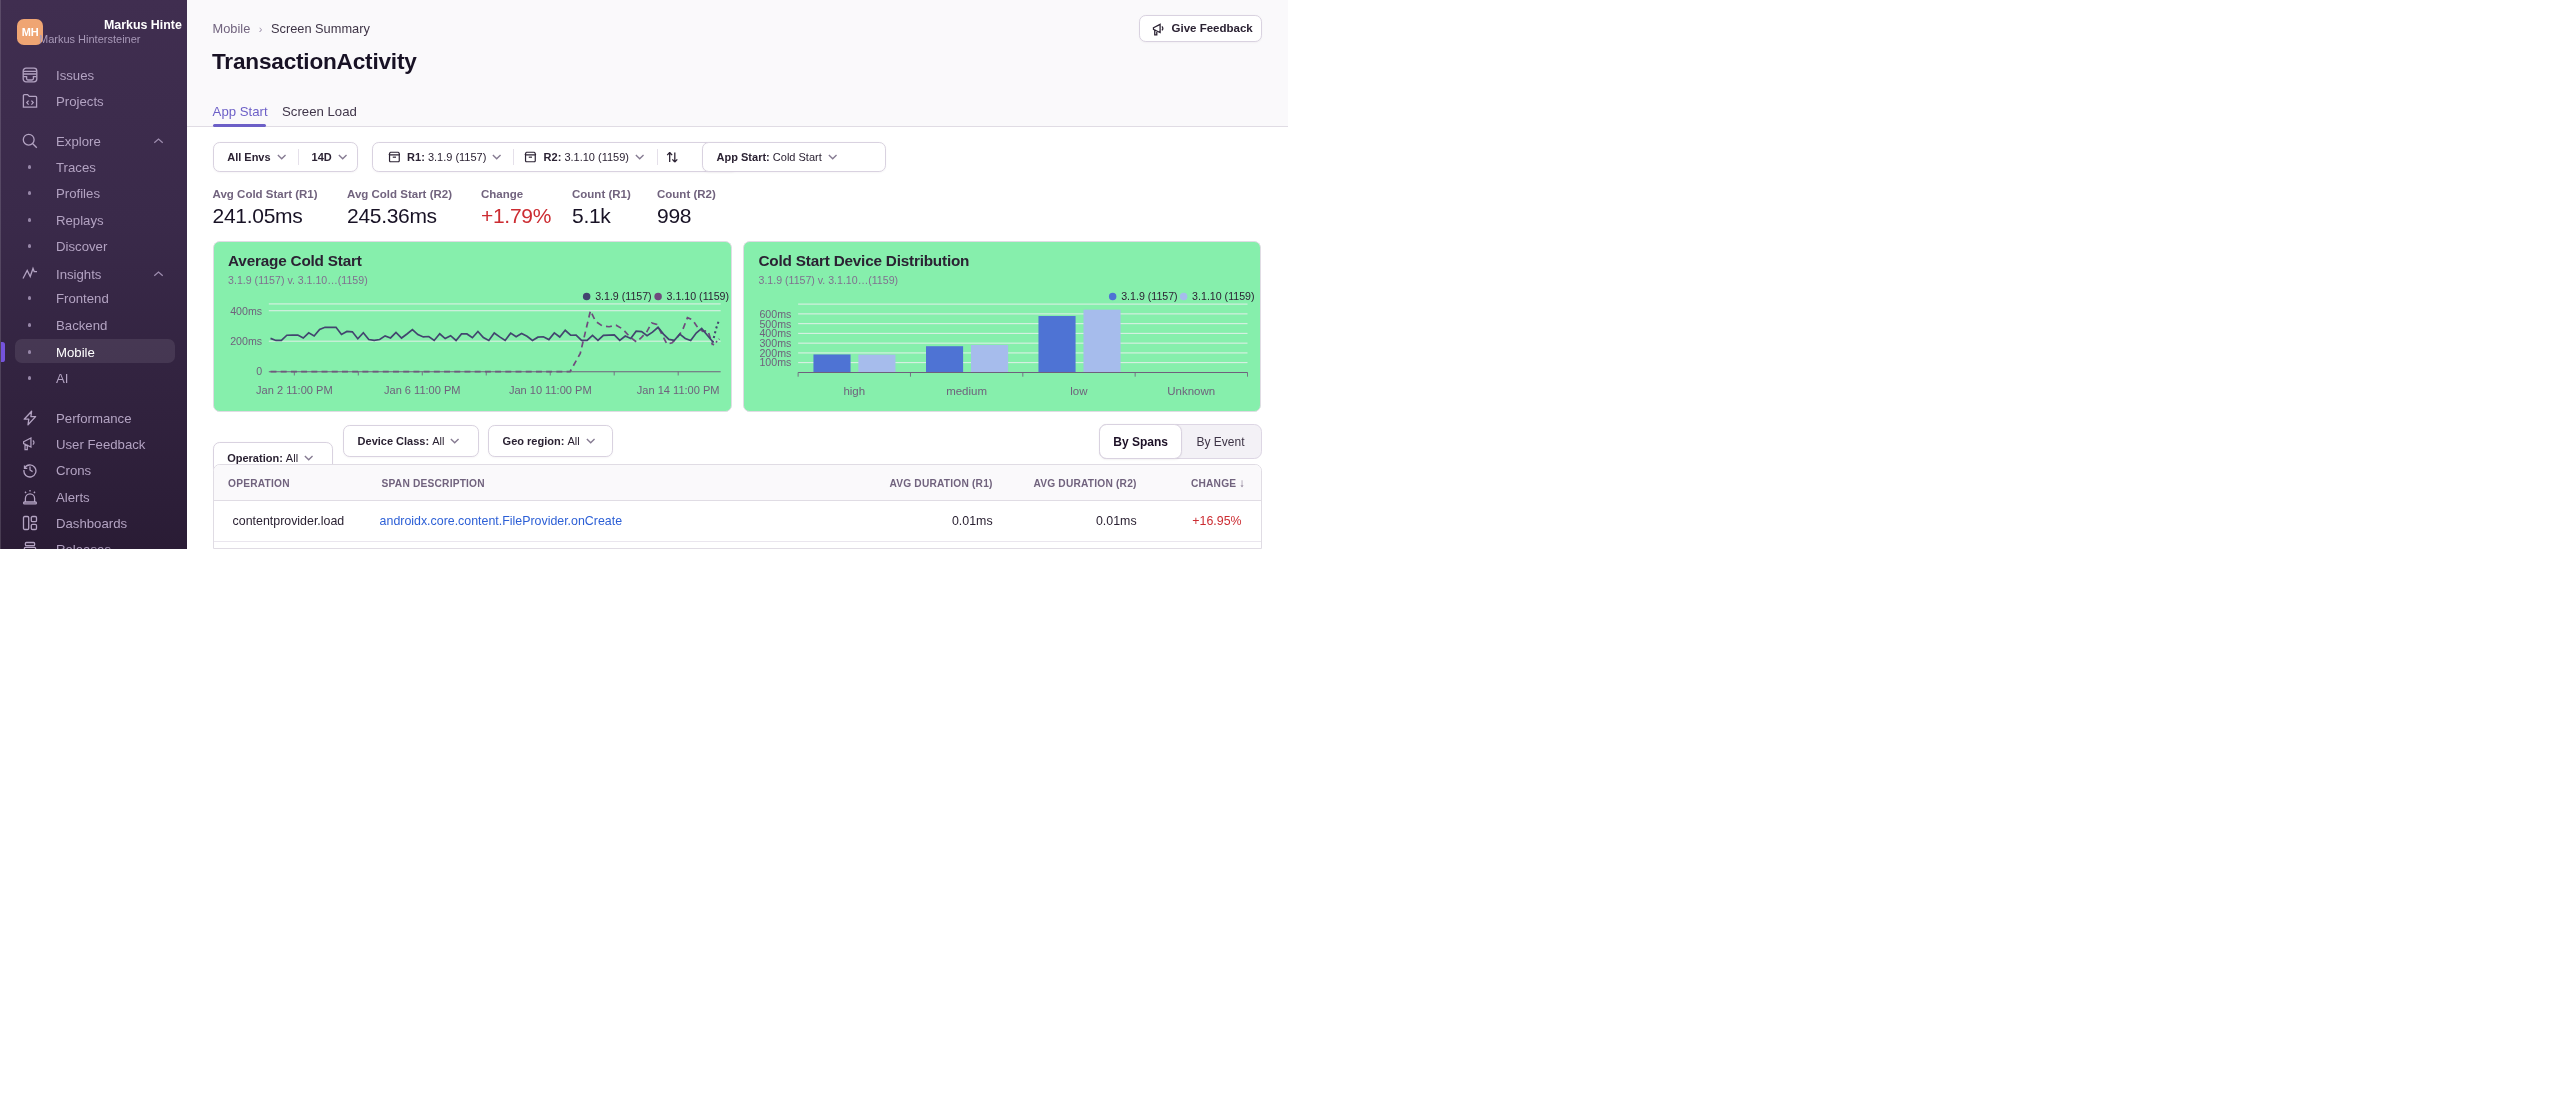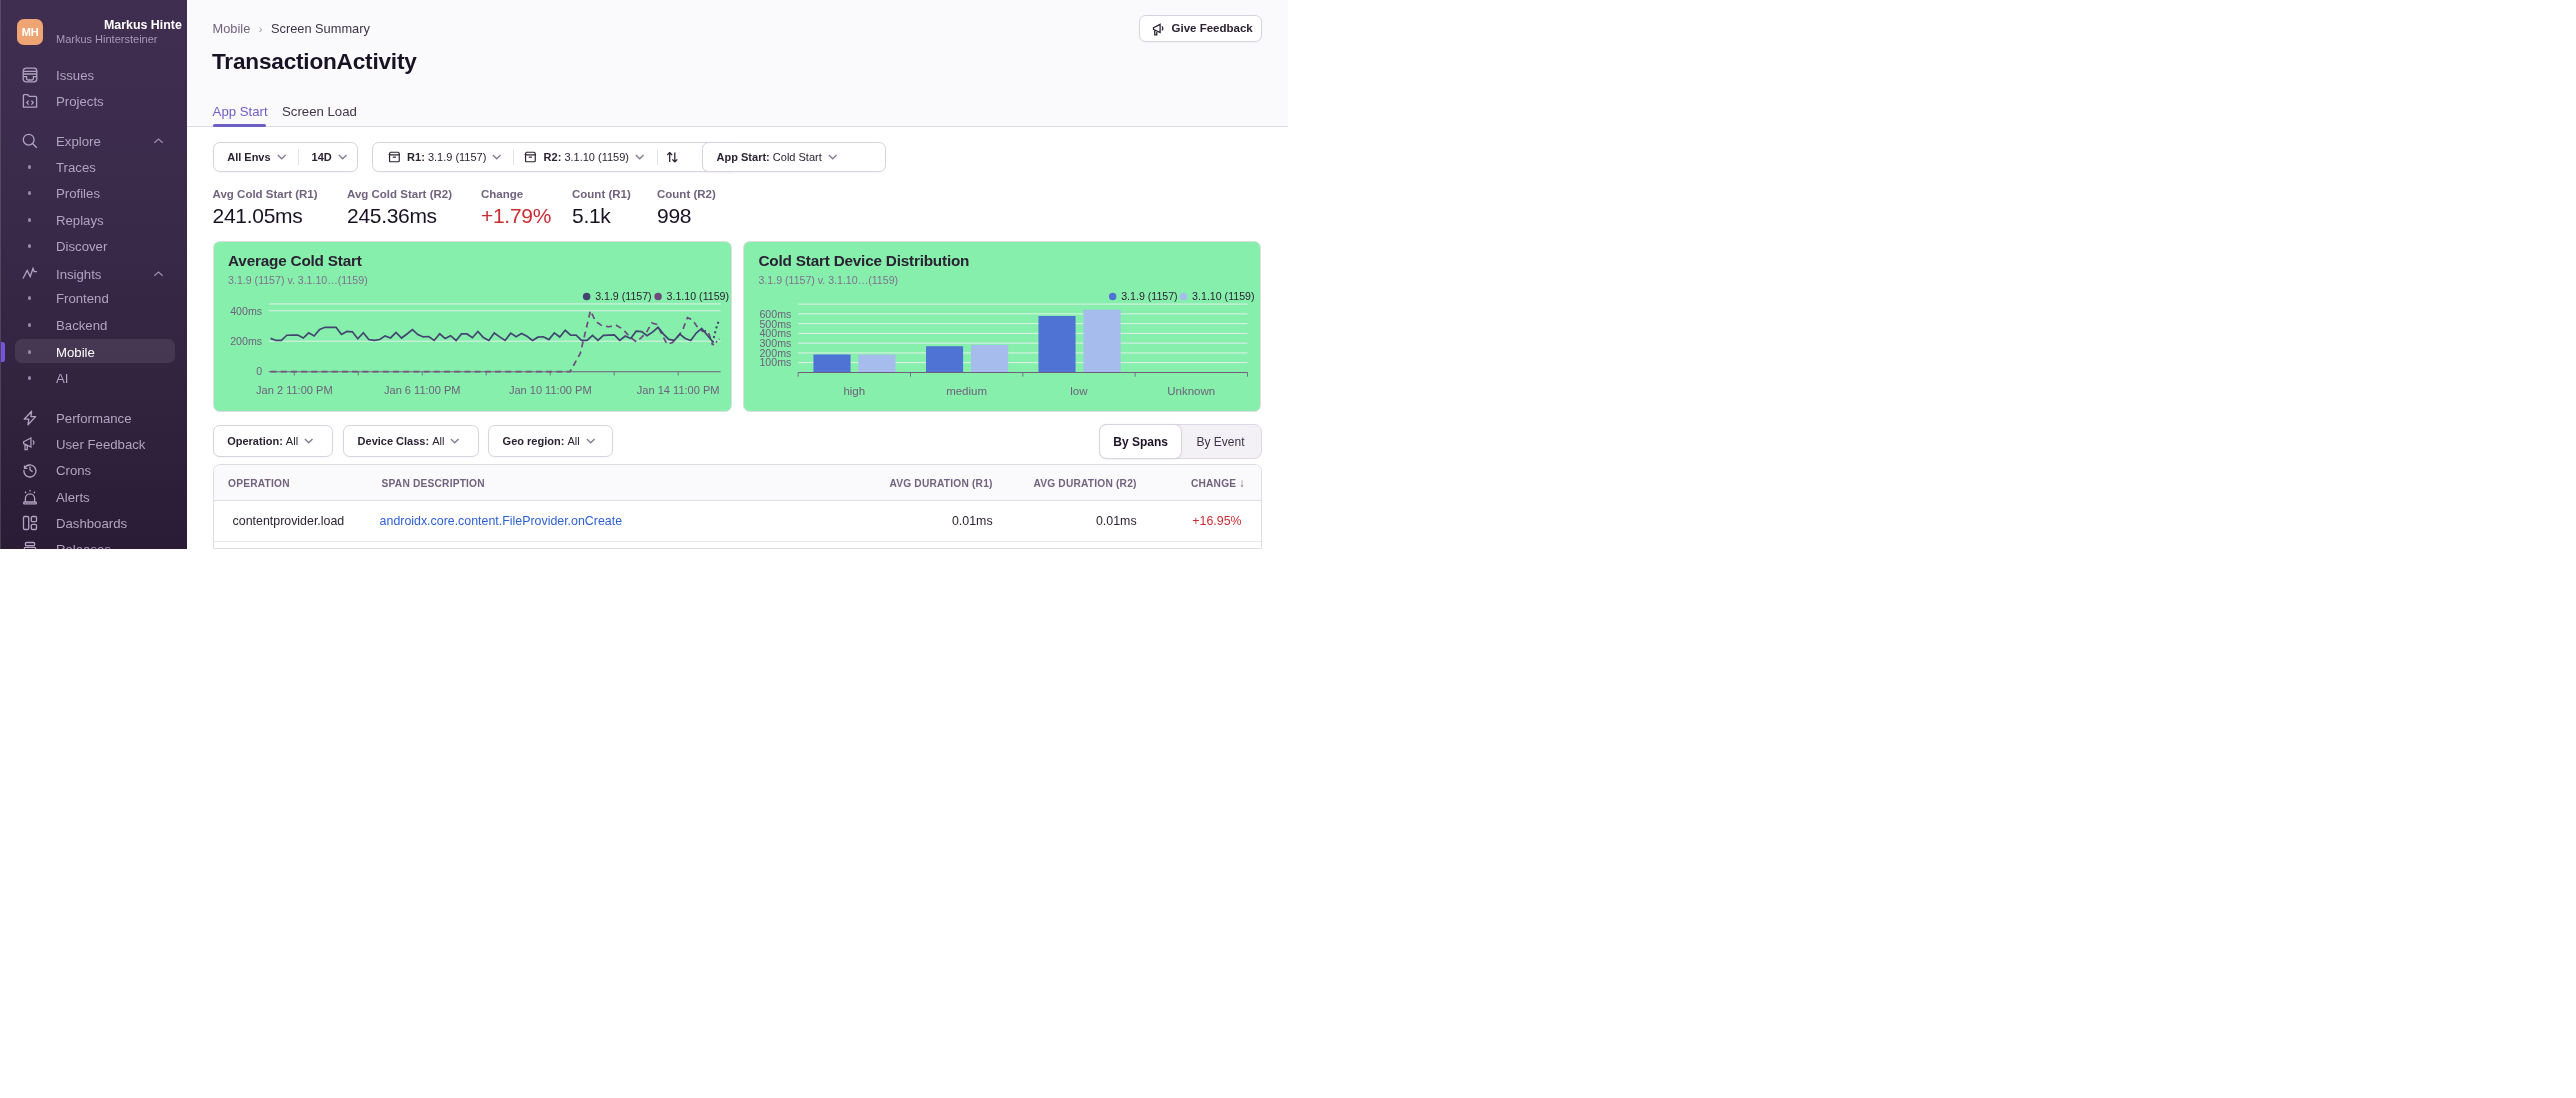--- a/index.html
+++ b/index.html
@@ -7,21 +7,21 @@
 body { font-family:"Liberation Sans", sans-serif; background:#fff; position:relative; }
 .abs { position:absolute; }
 
 
 .sidebar { position:absolute; left:0; top:0; width:187px; height:549px;
   background:linear-gradient(180deg,#402E50 0%,#3A2A4A 40%,#2A1C35 100%);
   overflow:hidden; border-left:0.9px solid rgba(255,255,255,0.14); }
 .avatar { position:absolute; left:16px; top:19px; width:26.4px; height:26.4px; border-radius:6.8px;
   background:#EFA573; color:#fff; font-size:11px; font-weight:bold; display:flex; align-items:center; justify-content:center; }
 .uname { position:absolute; left:55px; top:18px; width:126px; color:#fff; font-weight:bold; font-size:12.4px; white-space:nowrap; overflow:hidden;padding-left:48px; }
-.usub  { position:absolute; left:55px; top:33px; color:#A899B8; font-size:11px; white-space:nowrap; }
+.usub  { position:absolute; left:38px; top:33px; color:#A899B8; font-size:11px; white-space:nowrap; }
 .nav-item { position:absolute; left:0; width:187px; height:24px; color:#B3A3C2; font-size:13.2px;padding-left:12px; }
 .nav-item .txt { position:absolute; left:55px; top:50%; transform:translateY(-50%); white-space:nowrap; }
 .nav-item svg.ic { position:absolute; left:21px; top:50%; transform:translateY(-50%); }
 .nav-item .dot { position:absolute; left:27px; top:50%; width:3.4px; height:3.4px; margin-top:-1.7px; border-radius:50%; background:#9787A8; }
 .nav-item .chev { position:absolute; left:152px; top:50%; transform:translateY(-50%); }
 .hl { position:absolute; left:13.6px; width:160px; height:24px; background:rgba(255,255,255,0.09); border-radius:6.8px; }
 .indicator { position:absolute; left:-2.6px; width:6.8px; height:20.4px; border-radius:2.6px; background:#7553DC; }
 
 
 .main { position:absolute; left:187px; top:0; width:1101px; height:549px; background:#fff; }
@@ -355,21 +355,21 @@
         <text x="261.2" y="179.5" text-anchor="middle" font-size="13.5" fill="#6F617C">medium</text>
         <text x="393.2" y="179.5" text-anchor="middle" font-size="13.5" fill="#6F617C">low</text>
         <text x="525.2" y="179.5" text-anchor="middle" font-size="13.5" fill="#6F617C">Unknown</text>
 <circle cx="432.9" cy="64" r="4.4" fill="#4E73D4"></circle>
 <text x="442.9" y="68.5" font-size="12.5" fill="#2B2233">3.1.9 (1157)</text>
 <circle cx="516.3" cy="64" r="4.4" fill="#A6BCEC"></circle>
 <text x="526.3" y="68.5" font-size="12.5" fill="#2B2233">3.1.10 (1159)</text>
 </svg>
   </div>
 
-  <div class="fbox" style="left:25.6px; top:425px; width:120px; height:32px;">
+  <div class="fbox" style="left:25.6px; top:442px; width:120px; height:32px;">
     <div class="seg" style="left:13.6px">
         <b class="k">Operation:&nbsp;</b>
         <span>All</span>
         <svg class="chevd" width="9.4" height="6" viewBox="0 0 11 7" fill="none" stroke="#857A91" stroke-width="1.6">
           <path d="M1 1.2 L5.5 5.6 L10 1.2"></path>
         </svg>
       </div>
   </div>
   <div class="fbox" style="left:156px; top:425px; width:136px; height:32px;">
     <div class="seg" style="left:13.6px">

